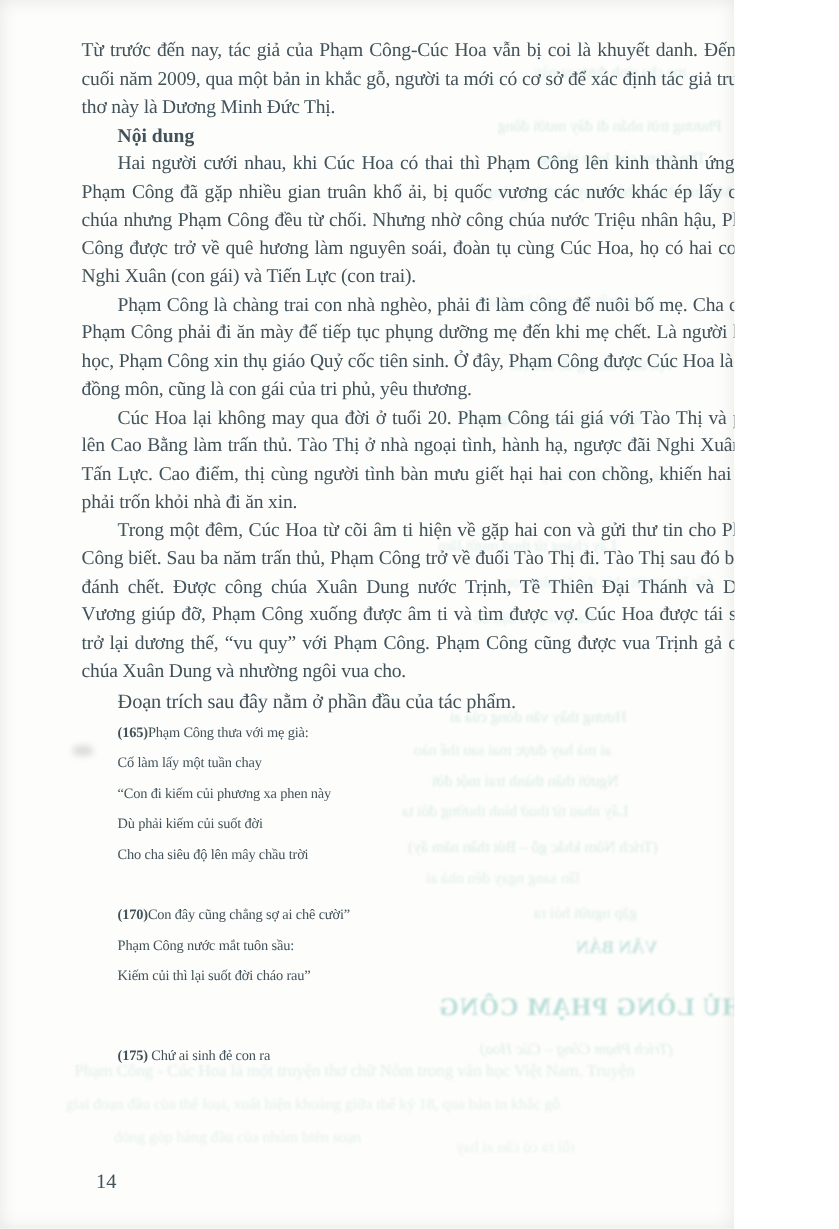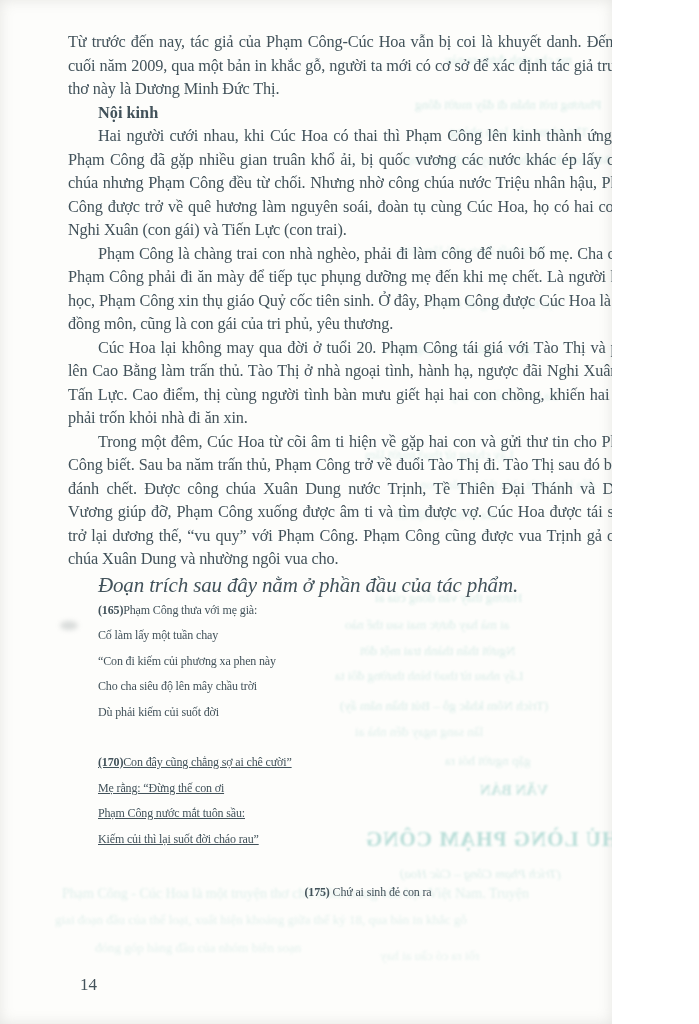--- a/index.html
+++ b/index.html
@@ -36,30 +36,29 @@
   p.body.noindent { text-indent: 0; }
   .heading {
     margin: 0;
     padding-left: 30px;
     font-size: 16.3px;
     line-height: 23.5px;
     font-weight: bold;
   }
   p.excerpt-intro {
     margin: 2px 0 0 0;
-    font-size: 21px;
+    font-size: 17px;
     line-height: 24px;
     text-indent: 30px;
     letter-spacing: -0.15px;
-    font-style: italic;
   }
   .verse { padding-left: 30px; margin-top: 1px; }
   .stanza { margin: 0 0 25px 0; }
-  .stanza:last-child { margin-bottom: 0; text-align: center; }
-  .stanza.gap-lg { margin-bottom: 28px; text-decoration: underline; }
+  .stanza:last-child { margin-bottom: 0; }
+  .stanza.gap-lg { margin-bottom: 40px; }
   .verse-line {
     font-size: 12px;
     line-height: 25.5px;
     white-space: nowrap;
     letter-spacing: -0.15px;
   }
   .vnum { font-weight: bold; }
   .page-number {
     position: absolute;
     left: 80px;
@@ -123,42 +122,41 @@
     <span class="bleed" style="left:55px;  top:912px; opacity:.40; font-size:13px;">giai đoạn đầu của thể loại, xuất hiện khoảng giữa thế kỷ 18, qua bản in khắc gỗ</span>
     <span class="bleed" style="left:95px;  top:940px; opacity:.38; font-size:13px;">đóng góp hàng đầu của nhóm biên soạn</span>
     <span class="bleed mir" style="left:380px; top:948px; opacity:.35;">rồi ra có cầu ai hay</span>
     <span class="smudge"></span>
   </div>
 
   <div class="content">
 
     <p class="body noindent">Từ trước đến nay, tác giả của Phạm Công-Cúc Hoa vẫn bị coi là khuyết danh. Đến tận cuối năm 2009, qua một bản in khắc gỗ, người ta mới có cơ sở để xác định tác giả truyện thơ này là Dương Minh Đức Thị.</p>
 
-    <div class="heading">Nội kinh</div>
+    <div class="heading">Nội dung</div>
 
     <p class="body">Hai người cưới nhau, khi Cúc Hoa có thai thì Phạm Công lên kinh thành ứng thí. Phạm Công đã gặp nhiều gian truân khổ ải, bị quốc vương các nước khác ép lấy công chúa nhưng Phạm Công đều từ chối. Nhưng nhờ công chúa nước Triệu nhân hậu, Phạm Công được trở về quê hương làm nguyên soái, đoàn tụ cùng Cúc Hoa, họ có hai con là Nghi Xuân (con gái) và Tiến Lực (con trai).</p>
     <p class="body">Phạm Công là chàng trai con nhà nghèo, phải đi làm công để nuôi bố mẹ. Cha chết, Phạm Công phải đi ăn mày để tiếp tục phụng dưỡng mẹ đến khi mẹ chết. Là người hiếu học, Phạm Công xin thụ giáo Quỷ cốc tiên sinh. Ở đây, Phạm Công được Cúc Hoa là bạn đồng môn, cũng là con gái của tri phủ, yêu thương.</p>
     <p class="body">Cúc Hoa lại không may qua đời ở tuổi 20. Phạm Công tái giá với Tào Thị và phải lên Cao Bằng làm trấn thủ. Tào Thị ở nhà ngoại tình, hành hạ, ngược đãi Nghi Xuân và Tấn Lực. Cao điểm, thị cùng người tình bàn mưu giết hại hai con chồng, khiến hai đứa phải trốn khỏi nhà đi ăn xin.</p>
     <p class="body">Trong một đêm, Cúc Hoa từ cõi âm ti hiện về gặp hai con và gửi thư tin cho Phạm Công biết. Sau ba năm trấn thủ, Phạm Công trở về đuổi Tào Thị đi. Tào Thị sau đó bị sét đánh chết. Được công chúa Xuân Dung nước Trịnh, Tề Thiên Đại Thánh và Diêm Vương giúp đỡ, Phạm Công xuống được âm ti và tìm được vợ. Cúc Hoa được tái sinh, trở lại dương thế, “vu quy” với Phạm Công. Phạm Công cũng được vua Trịnh gả công chúa Xuân Dung và nhường ngôi vua cho.</p>
 
     <p class="excerpt-intro">Đoạn trích sau đây nằm ở phần đầu của tác phẩm.</p>
 
     <div class="verse">
 
       <div class="stanza">
         <div class="verse-line"><span class="vnum">(165)</span><span>Phạm Công thưa với mẹ già:</span></div>
         <div class="verse-line"><span>Cố làm lấy một tuần chay</span></div>
         <div class="verse-line"><span>“Con đi kiếm củi phương xa phen này</span></div>
+        <div class="verse-line"><span>Dù phải kiếm củi suốt đời</span></div>
         <div class="verse-line"><span>Cho cha siêu độ lên mây chầu trời</span></div>
-        <div class="verse-line"><span>Dù phải kiếm củi suốt đời</span></div>
       </div>
 
       <div class="stanza gap-lg">
         <div class="verse-line"><span class="vnum">(170)</span><span>Con đây cũng chẳng sợ ai chê cười”</span></div>
-        <div class="verse-line"><span>Mẹ rằng: “Đừng thế con ơi</span></div>
         <div class="verse-line"><span>Phạm Công nước mắt tuôn sầu:</span></div>
         <div class="verse-line"><span>Kiếm củi thì lại suốt đời cháo rau”</span></div>
       </div>
 
       <div class="stanza">
         <div class="verse-line"><span class="vnum">(175)</span><span> Chứ ai sinh đẻ con ra</span></div>
       </div>
 
     </div>
   </div>

